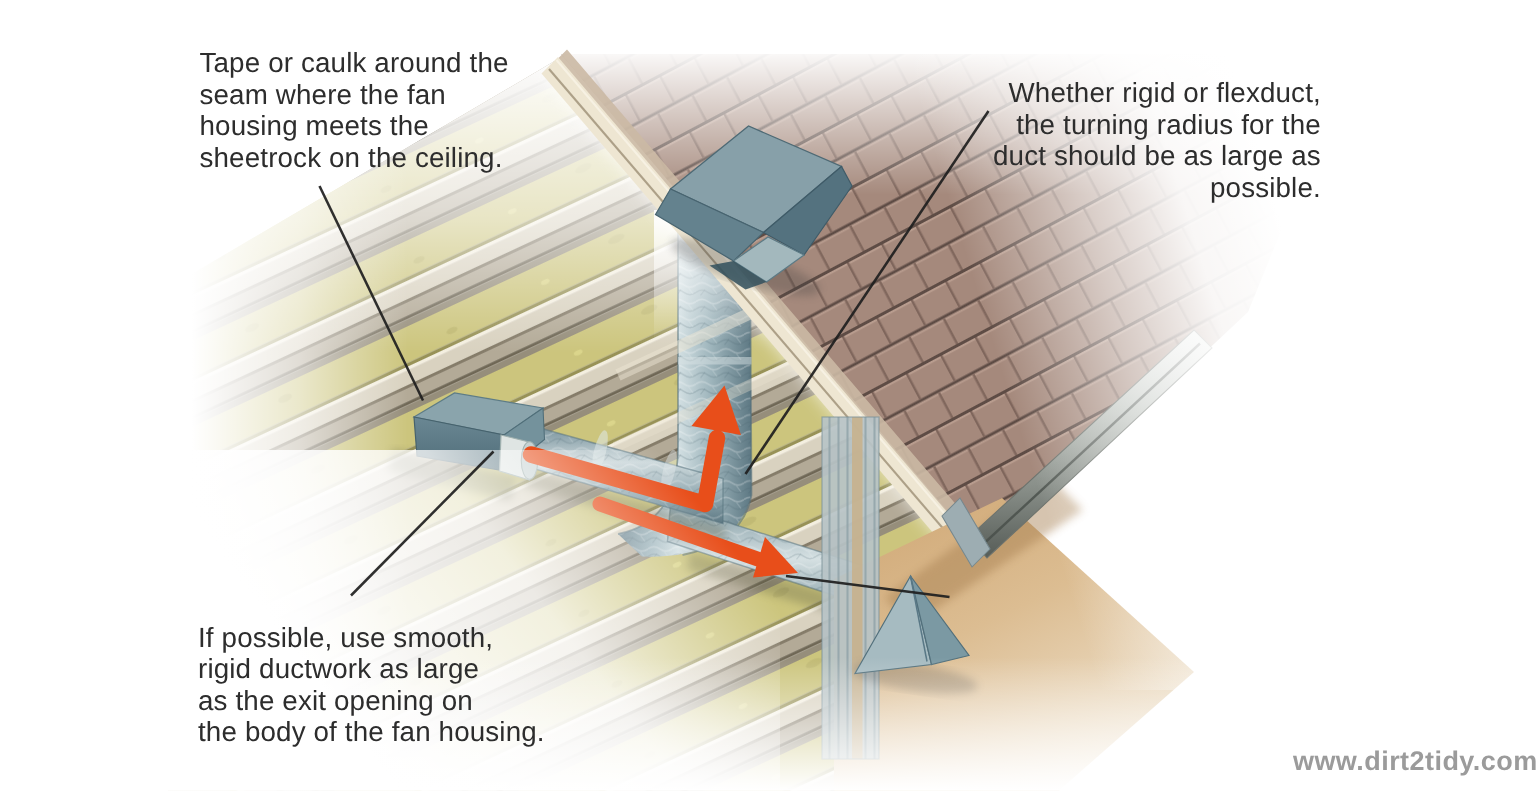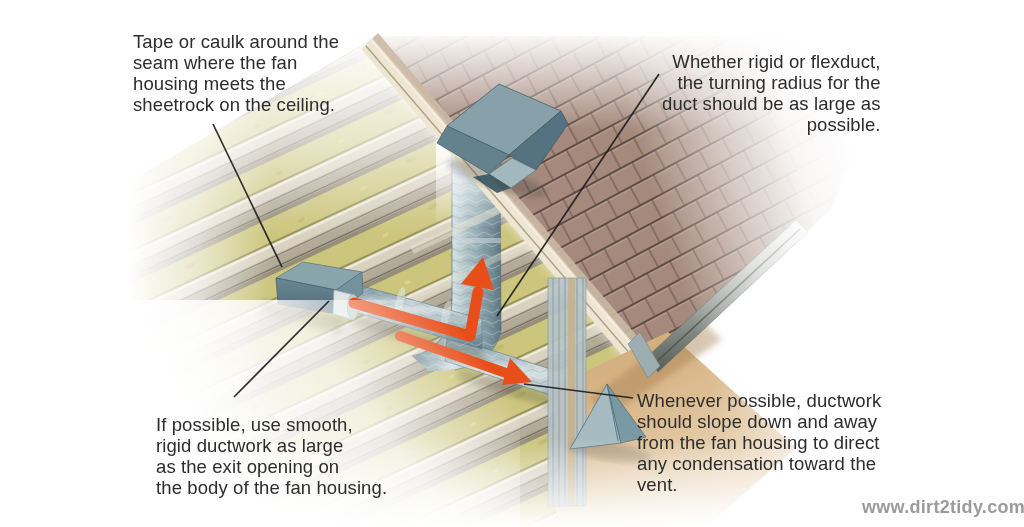--- a/index.html
+++ b/index.html
@@ -269,28 +269,23 @@
 <div class="ann" style="left:133px;top:31px;">Tape or caulk around the
 seam where the fan
 housing meets the
 sheetrock on the ceiling.</div>
 
 <div class="ann" style="left:662px;top:51px;text-align:right;">Whether rigid or flexduct,
 the turning radius for the
 duct should be as large as
 possible.</div>
 
-<div class="ann" style="left:156px;top:414px;">If possible, use smooth,
+<div class="ann" style="left:132px;top:414px;">If possible, use smooth,
 rigid ductwork as large
 as the exit opening on
 the body of the fan housing.</div>
 
-<div class="ann" style="left:637px;top:390px;">Whenever possible, ductwork
-should slope down and away
-from the fan housing to direct
-any condensation toward the
-vent.</div>
 
 <div class="watermark">
   <span class="site">www.dirt2tidy.com</span><span class="suffix">.au</span>
 </div>
 
 </div>
 
 </body></html>

